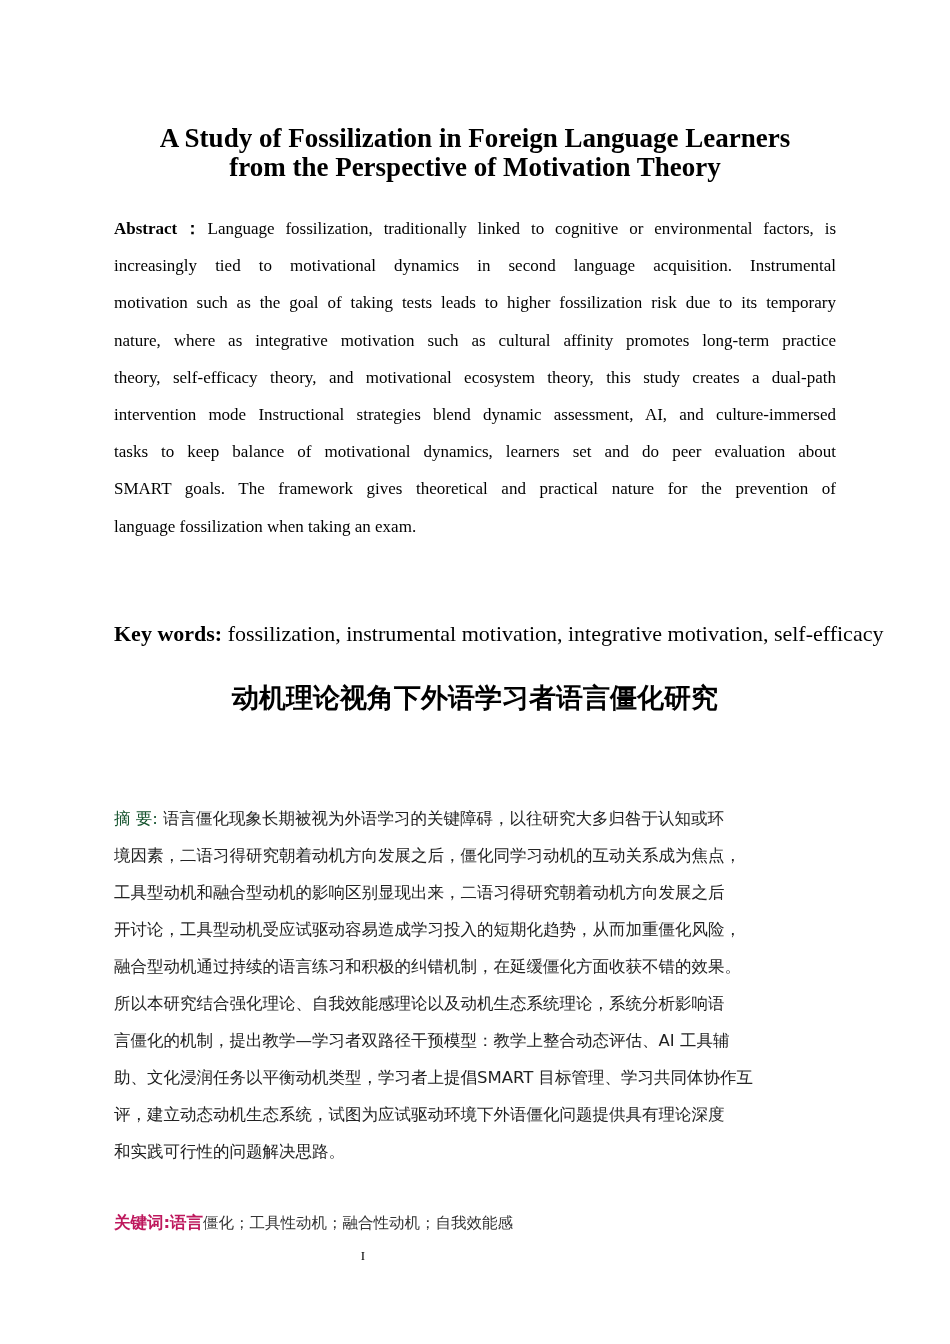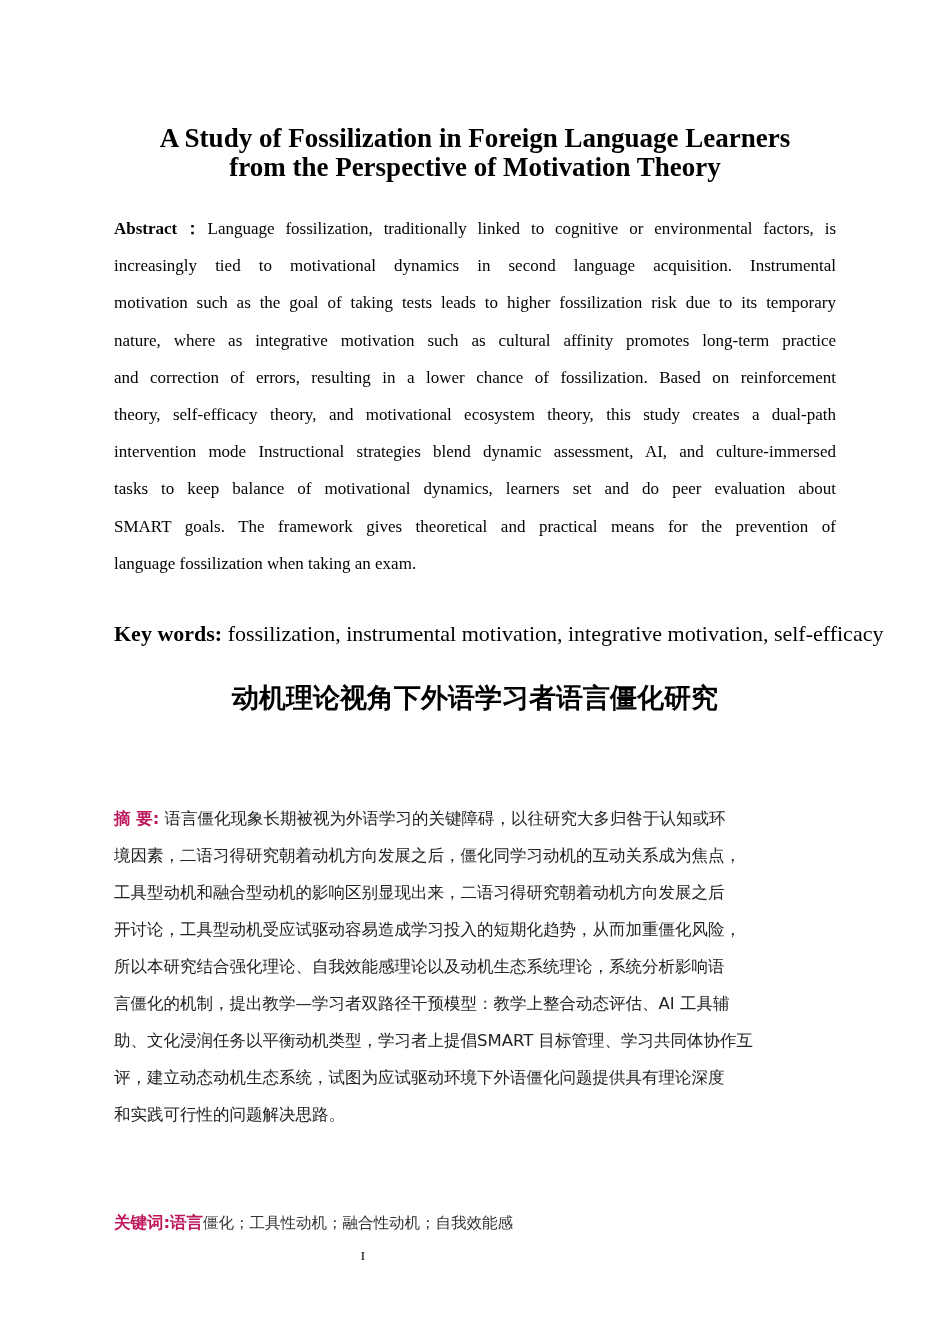--- a/index.html
+++ b/index.html
@@ -31,21 +31,21 @@
   .title-cn {
     position: absolute; left: 100px; width: 750px; top: 680px; text-align: center;
     font-family: "DejaVu Sans", sans-serif; font-weight: bold; font-size: 27px; line-height: 36px;
   }
 
   .abstract-cn {
     position: absolute; left: 114px; width: 735px; top: 800px;
     font-family: "DejaVu Sans", sans-serif; font-size: 16.5px; line-height: 37px; color: #222;
   }
   .abstract-cn .line { display: block; height: 37px; white-space: nowrap; }
-  .abstract-cn b { font-weight: bold; color: #be185d; }
+  .abstract-cn b { font-weight: normal; color: #14532d; }
 
   .keywords-cn {
     position: absolute; left: 114px; top: 1211px; width: 722px;
     font-family: "DejaVu Sans", sans-serif; font-size: 15.5px; line-height: 24px; white-space: nowrap; color: #333;
   }
   .keywords-cn b { font-weight: bold; color: #be185d; font-size: 16.5px; }
 
   .page-number {
     position: absolute; left: 355px; top: 1248px; width: 16px; text-align: center;
     font-family: "Liberation Serif", serif; font-size: 13px; line-height: 16px;
@@ -59,39 +59,39 @@
   <div class="title-en">
     <span>A Study of Fossilization in Foreign Language Learners</span>
     <span>from the Perspective of Motivation Theory</span>
   </div>
 
   <div class="abstract-en">
     <span class="line"><b>Abstract</b><b>：</b><span>Language fossilization, traditionally linked to cognitive or environmental factors, is</span></span>
     <span class="line">increasingly tied to motivational dynamics in second language acquisition. Instrumental</span>
     <span class="line">motivation such as the goal of taking tests leads to higher fossilization risk due to its temporary</span>
     <span class="line">nature, where as integrative motivation such as cultural affinity promotes long-term practice</span>
-    <span class="line">and correction of errors, resulting in a lower chance of fossilization. Based on reinforcement</span>
     <span class="line">theory, self-efficacy theory, and motivational ecosystem theory, this study creates a dual-path</span>
     <span class="line">intervention mode Instructional strategies blend dynamic assessment, AI, and culture-immersed</span>
     <span class="line">tasks to keep balance of motivational dynamics, learners set and do peer evaluation about</span>
-    <span class="line">SMART goals. The framework gives theoretical and practical means for the prevention of</span>
+    <span class="line">SMART goals. The framework gives theoretical and practical nature for the prevention of</span>
     <span class="line last">language fossilization when taking an exam.</span>
   </div>
 
   <div class="keywords-en">
     <b>Key words:</b><span> fossilization, instrumental motivation, integrative motivation, self-efficacy</span>
   </div>
 
   <div class="title-cn">动机理论视角下外语学习者语言僵化研究</div>
 
   <div class="abstract-cn">
     <span class="line"><b>摘  要:</b><span> 语言僵化现象长期被视为外语学习的关键障碍，以往研究大多归咎于认知或环</span></span>
     <span class="line">境因素，二语习得研究朝着动机方向发展之后，僵化同学习动机的互动关系成为焦点，</span>
     <span class="line">工具型动机和融合型动机的影响区别显现出来，二语习得研究朝着动机方向发展之后</span>
     <span class="line">开讨论，工具型动机受应试驱动容易造成学习投入的短期化趋势，从而加重僵化风险，</span>
+    <span class="line">融合型动机通过持续的语言练习和积极的纠错机制，在延缓僵化方面收获不错的效果。</span>
     <span class="line"> 所以本研究结合强化理论、自我效能感理论以及动机生态系统理论，系统分析影响语</span>
     <span class="line">言僵化的机制，提出教学—学习者双路径干预模型：教学上整合动态评估、AI 工具辅</span>
     <span class="line">助、文化浸润任务以平衡动机类型，学习者上提倡SMART 目标管理、学习共同体协作互</span>
     <span class="line">评，建立动态动机生态系统，试图为应试驱动环境下外语僵化问题提供具有理论深度</span>
     <span class="line">和实践可行性的问题解决思路。</span>
   </div>
 
   <div class="keywords-cn">
     <b>关键词:语言</b><span>僵化；工具性动机；融合性动机；自我效能感</span>
   </div>

